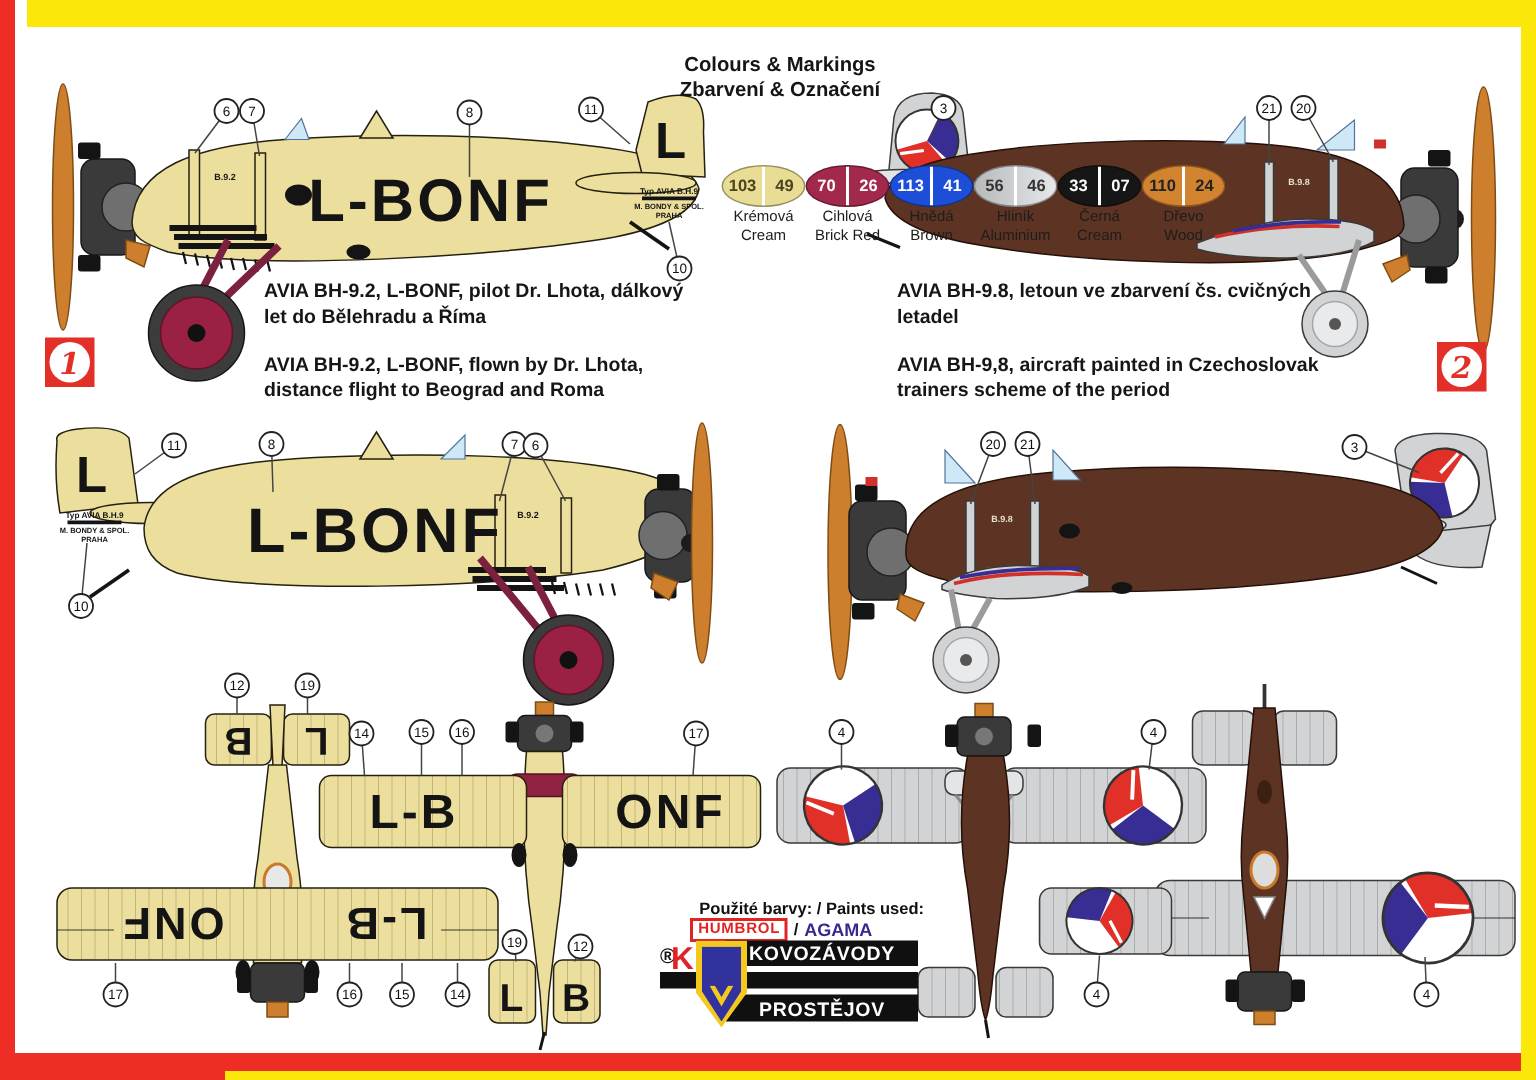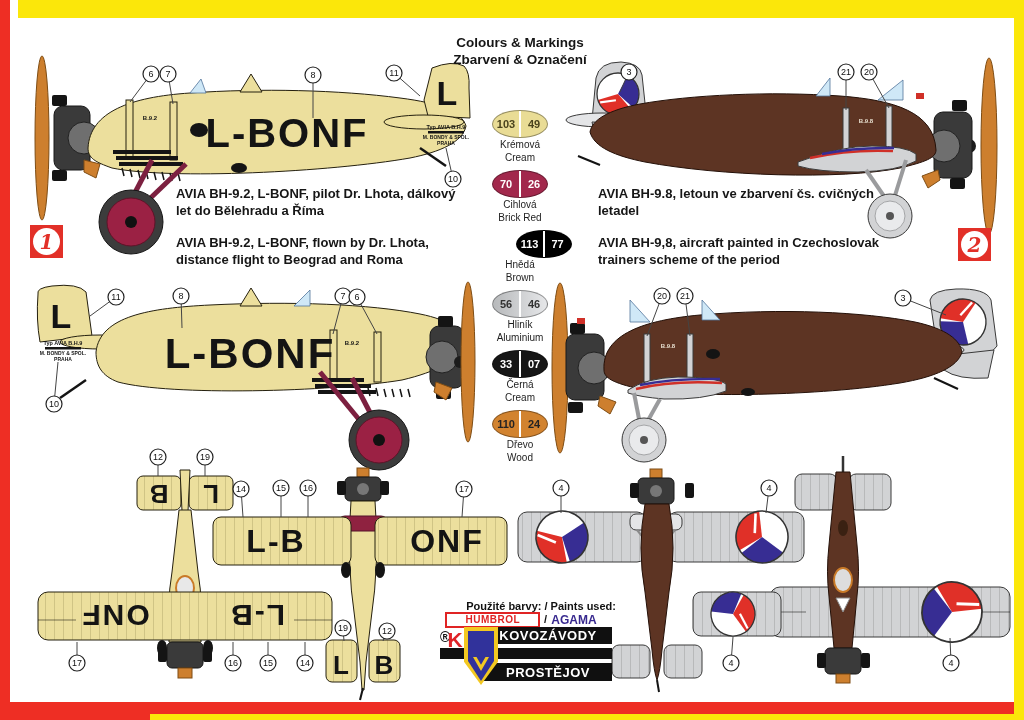--- a/index.html
+++ b/index.html
@@ -21,35 +21,35 @@
   .st1{left:176px;top:186px;width:292px;}
   .st2{left:598px;top:186px;width:304px;}
 
   .marker{position:absolute;width:33px;height:33px;background:#e23028;
     display:flex;align-items:center;justify-content:center;}
   .m1{left:30px;top:225px;} .m2{left:958px;top:228px;}
   .mc{width:27px;height:27px;background:#fff;border-radius:50%;color:#e23028;
     font:italic bold 20px "DejaVu Serif",serif;display:flex;align-items:center;justify-content:center;}
 
   
-  .swcol{position:absolute;left:481px;top:110px;width:78px;display:flex;flex-direction:column;align-items:center;}
+  .swcol{position:absolute;left:481px;top:110px;width:78px;display:flex;flex-direction:row;align-items:center;}
   .swatch{display:flex;flex-direction:column;align-items:center;margin-bottom:7px;}
   .oval{width:54px;height:26px;border-radius:50% / 50%;display:flex;overflow:hidden;
     border:1px solid rgba(0,0,0,0.35);}
   .oval span{flex:1;display:flex;align-items:center;justify-content:center;
     font-weight:bold;font-size:11px;}
   .oval span:first-child{border-right:2px solid #fff;}
   .swcap{font-size:10px;line-height:1.15;color:#1d1d1d;text-align:center;margin-top:1px;}
 
   
   .paints-label{position:absolute;left:426px;top:600px;width:190px;text-align:right;
     font-weight:bold;font-size:11px;color:#111;}
   .brand-row{position:absolute;left:426px;top:612px;width:190px;text-align:center;font-size:11px;}
   .humbrol{display:inline-block;border:2px solid #e02424;color:#e02424;background:#fff;
-    font-weight:bold;font-size:10px;letter-spacing:0.5px;padding:0 18px;line-height:12px;vertical-align:middle;}
+    font-weight:bold;font-size:10px;letter-spacing:0.5px;padding:0 3px;line-height:12px;vertical-align:middle;}
   .slash{font-weight:bold;color:#111;margin:0 1px;}
   .agama{color:#38298f;font-weight:bold;font-size:12px;vertical-align:middle;}
   .kp-logo{position:absolute;left:438px;top:627px;width:174px;height:58px;}
   .kp-bar{position:absolute;background:#101010;color:#fff;font-weight:bold;font-size:13px;
     letter-spacing:0.5px;display:flex;align-items:center;justify-content:center;}
   .kp-b1{left:46px;top:0;width:128px;height:17px;}
   .kp-b2{left:2px;top:21px;width:172px;height:11px;}
   .kp-b3{left:46px;top:36px;width:128px;height:18px;}
   .kp-reg{position:absolute;left:2px;top:2px;font-size:14px;font-weight:bold;color:#111;}
   .kp-shield{position:absolute;left:26px;top:0;width:34px;height:58px;background:#f3c821;
@@ -530,23 +530,23 @@
       </div>
       <div class="swatch">
         <div class="oval" style="background: rgb(162, 40, 76);">
           <span style="color: rgb(255, 255, 255);">70</span>
           <span style="color: rgb(255, 255, 255);">26</span>
         </div>
         <div class="swcap">Cihlová</div>
         <div class="swcap">Brick Red</div>
       </div>
       <div class="swatch">
-        <div class="oval" style="background: #000000; margin-left: 47px;">
+        <div class="oval" style="background: #1d4ed8;">
           <span style="color: rgb(255, 255, 255);">113</span>
-          <span style="color: rgb(255, 255, 255);">77</span>
+          <span style="color: rgb(255, 255, 255);">41</span>
         </div>
         <div class="swcap">Hnědá</div>
         <div class="swcap">Brown</div>
       </div>
       <div class="swatch">
         <div class="oval" style="background: linear-gradient(90deg, rgb(183, 185, 187), rgb(230, 231, 233)); text-align: center;">
           <span style="color: rgb(51, 51, 51);">56</span>
           <span style="color: rgb(51, 51, 51);">46</span>
         </div>
         <div class="swcap">Hliník</div>

